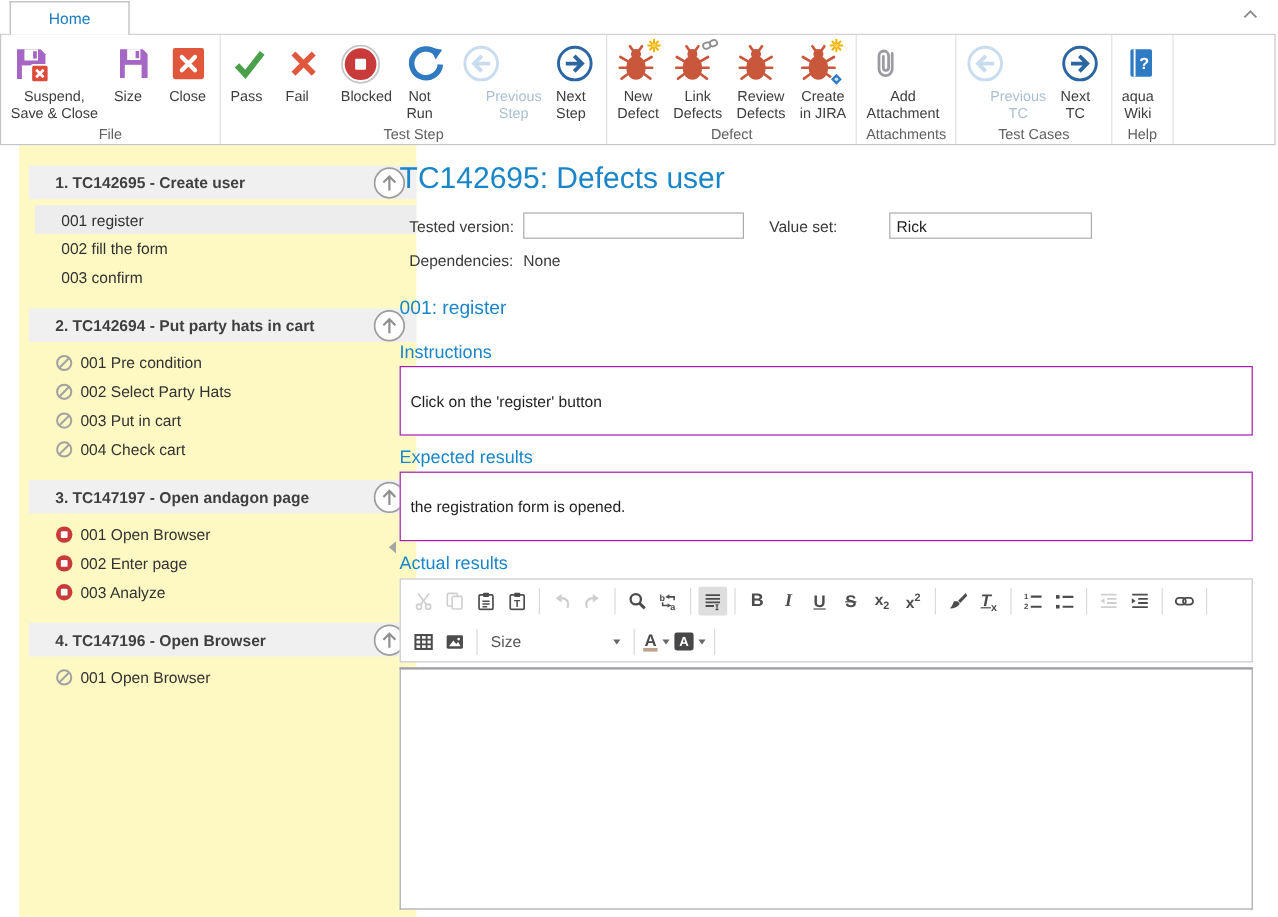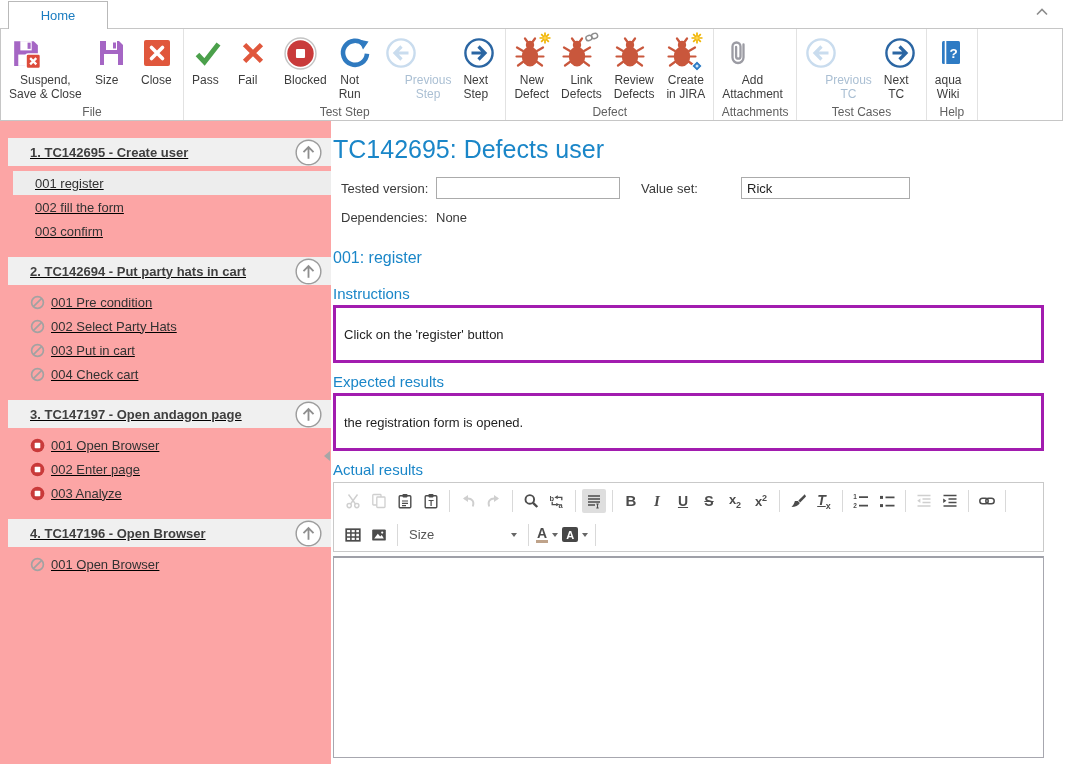--- a/index.html
+++ b/index.html
@@ -19,21 +19,21 @@
   .rbtn { display:flex; flex-direction:column; align-items:flex-start; padding:3px 6px 0 6px; min-width:46px; cursor:pointer; }
   .rbtn .ricon { height:38px; display:flex; align-items:center; justify-content:center; position:relative; }
   .rbtn .rlabel { font-size:12px; line-height:13.5px; color:#3d3d3d; text-align:center; white-space:pre-line; margin-top:2px; }
   .rbtn.disabled .rlabel { color:#aabfd3;margin-left:20px; }
   .arrowicon { color:#2b66a3; }
   .rbtn.disabled .arrowicon { color:#c9dcee; }
   .badge { position:absolute; }
   .rfill { flex:1; }
 
   
-  .sidebar { position:absolute; top:121px; left:0; width:331px; height:643px; padding-top:17px; background:#fca5a5;text-decoration:underline; }
+  .sidebar { position:absolute; top:121px; left:16px; width:331px; height:643px; padding-top:17px; background:#fef9c3; }
   .sgroup { margin-bottom:14px; }
   .sgroup-header { margin-left:8px; height:28px; background:#f0f0f0; display:flex; align-items:center;
     padding:0 9px 0 22px; cursor:pointer; }
   .sgroup-title { font-size:13px; font-weight:bold; color:#3f3f3f; flex:1; }
   .up-circle { width:27px; height:27px; flex:0 0 27px; }
   .sgroup-items { margin-top:5px; }
   .sitem { margin-left:13px; height:24px; display:flex; align-items:center; font-size:13px; color:#323232; cursor:pointer; }
   .sitem.noicon { padding-left:22px; }
   .sitem.withicon { padding-left:17px; }
   .sitem.withicon .stico { margin-right:6px; }
@@ -51,21 +51,21 @@
   .flabel2 { width:100px; margin-left:21px; }
   .finput { height:22px; border:1px solid #ababab; font-family:"Liberation Sans",sans-serif; font-size:13px;
     padding:0 5px; color:#222; outline:none; }
   .finput.w1 { width:184px; }
   .finput.w2 { width:169px; }
   .deps-row { display:flex; margin:11px 0 0 8px; font-size:13px; color:#3a3a3a; }
   .dlabel { width:95px; }
   .step-title { margin-top:21px; font-size:16px; line-height:23px; color:#1a86c8; font-weight:normal; }
   .sec-head { font-size:15px; line-height:17px; color:#1a86c8; font-weight:normal; margin-top:10px; }
   .sec-head.first { margin-top:16px; }
-  .textbox { margin-top:3px; height:58px; border:3px solid #a21caf; display:flex; align-items:center;
+  .textbox { margin-top:3px; height:58px; border:1px solid #a21caf; display:flex; align-items:center;
     padding:0 8px; font-size:13px; color:#1f1f1f; background:#fff; }
 
   
   .editor-toolbar { margin-top:4px; border:1px solid #c9c9c9; height:70px; padding:0 6px; background:#fff; }
   .tb-row { display:flex; align-items:center; height:35px; }
   .tb-row.r1 { height:34px; padding-top:2px; }
   .tbi { min-width:24px; height:24px; display:flex; align-items:center; justify-content:center;
     color:#4c4c4c; margin:0 1px; cursor:pointer; border-radius:2px; }
   .tbi.disabled { color:#cfcfcf; cursor:default; }
   .tbi.pressed { background:#dedede; }

